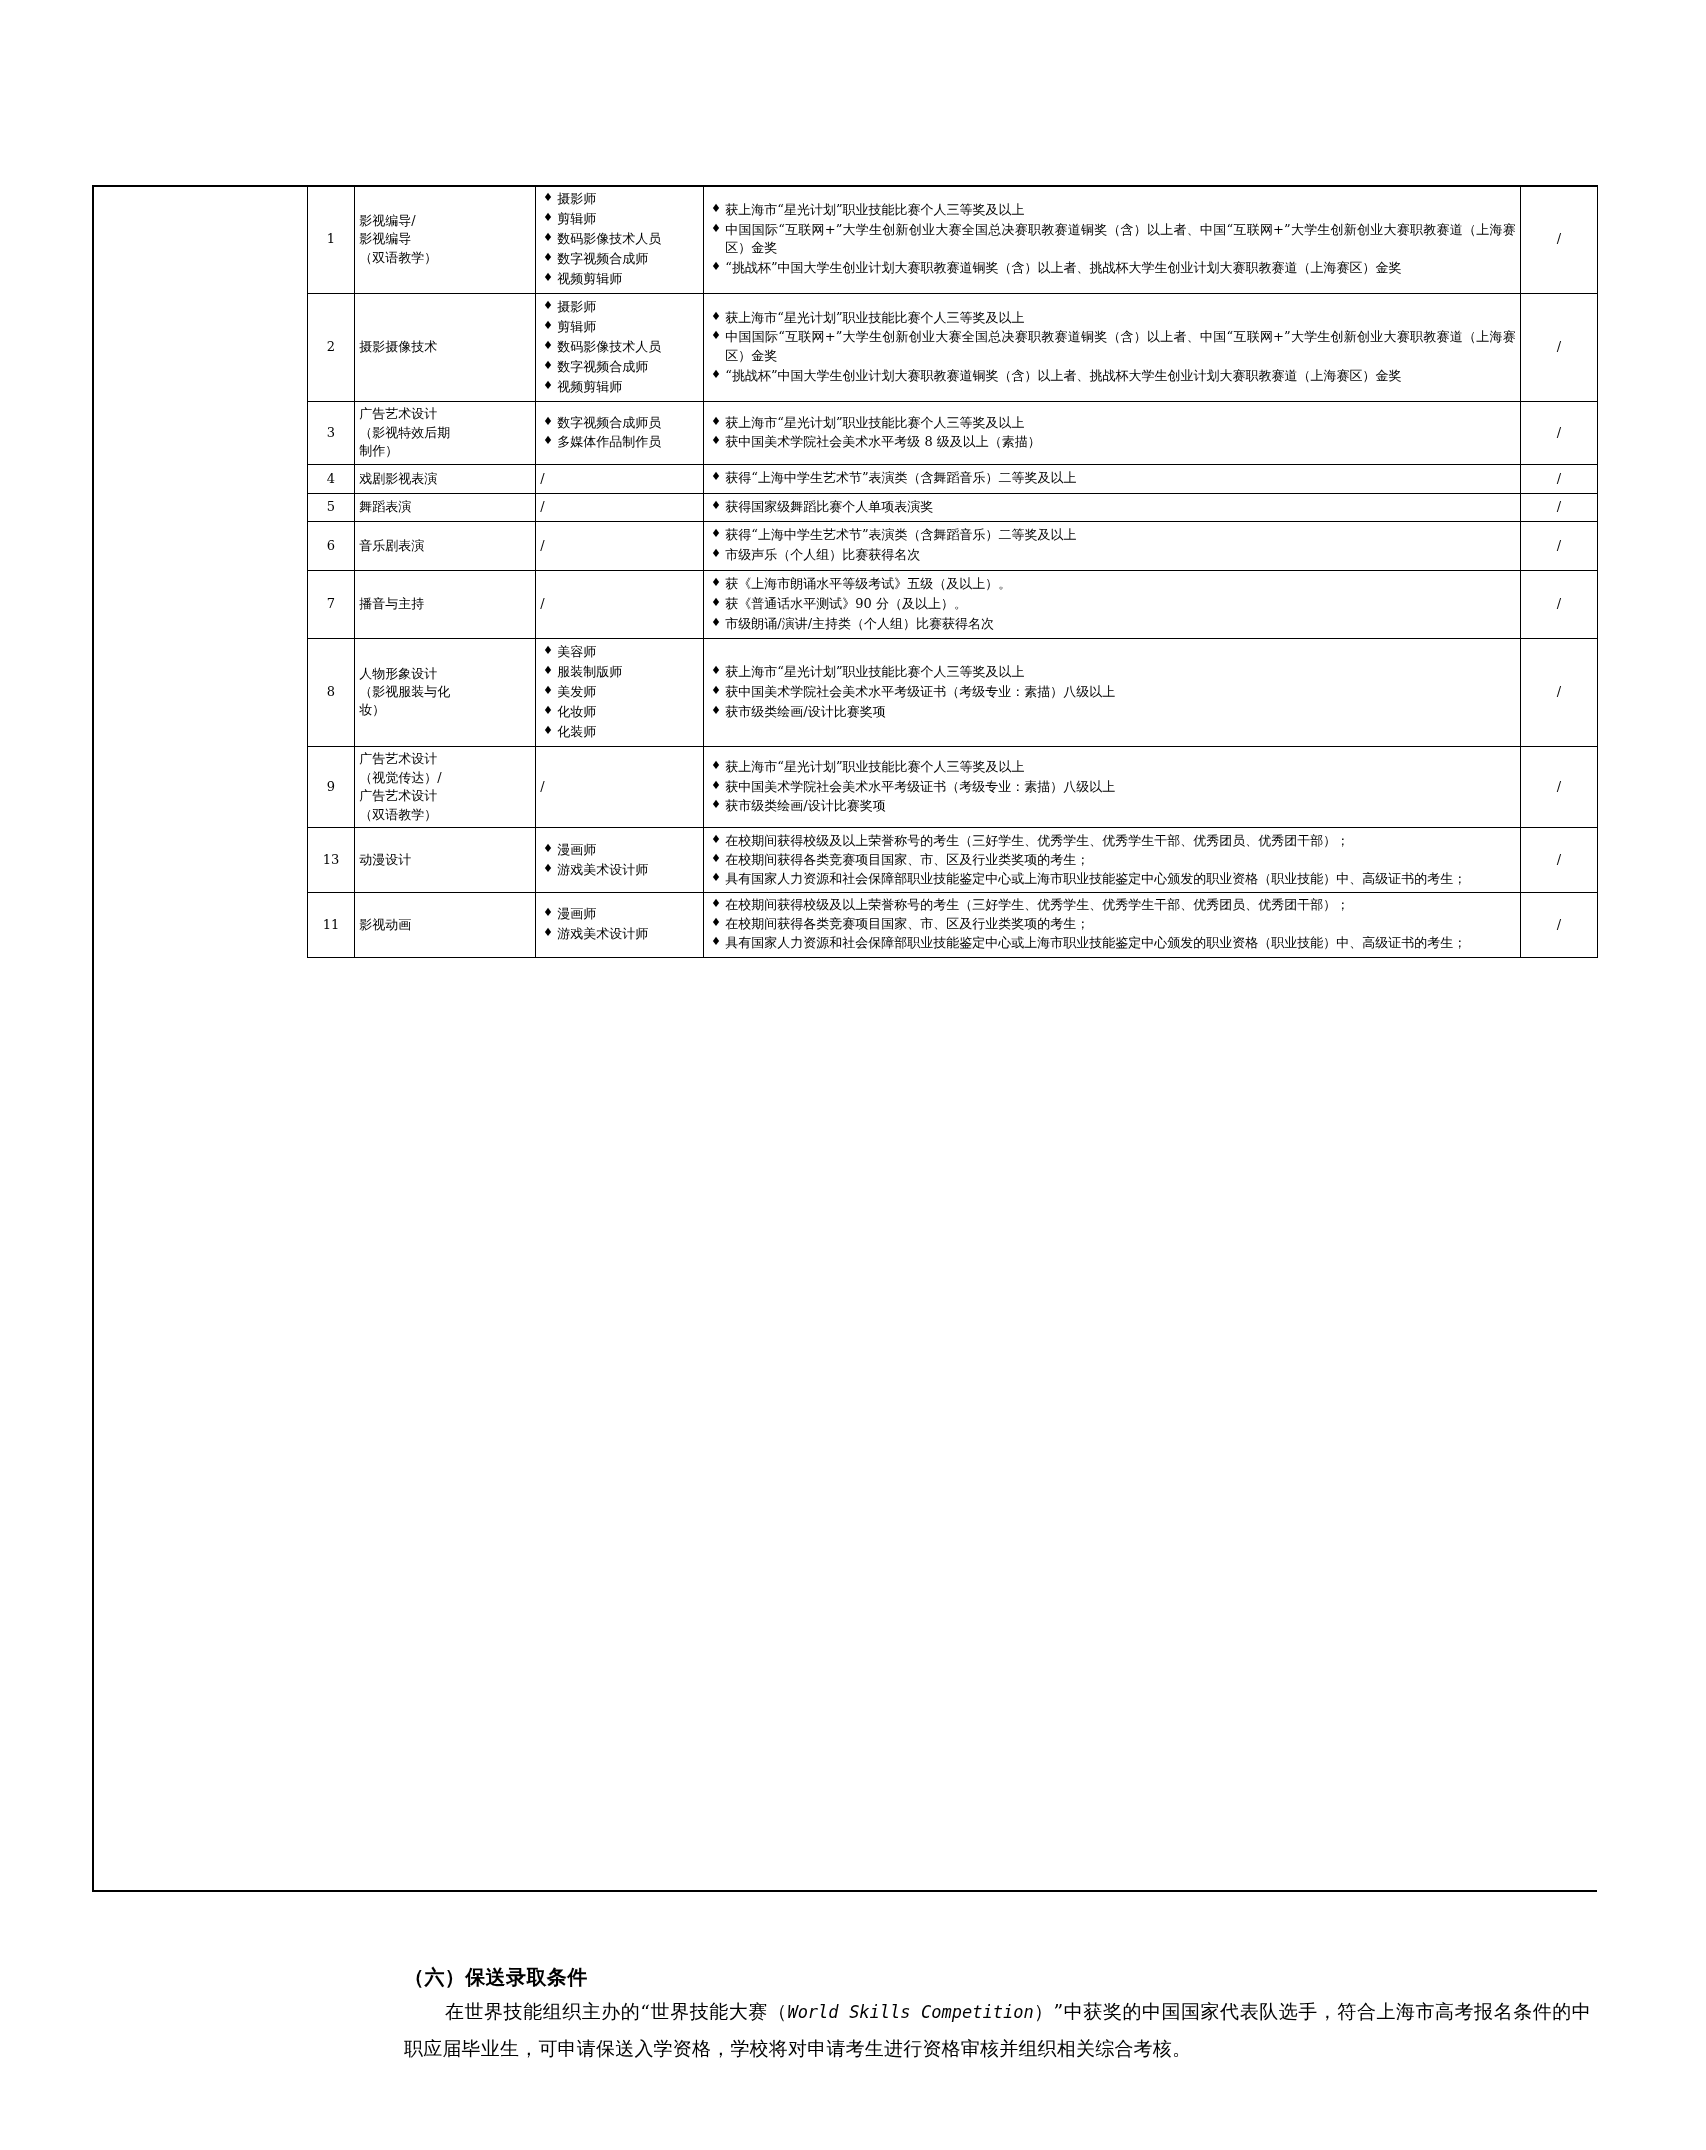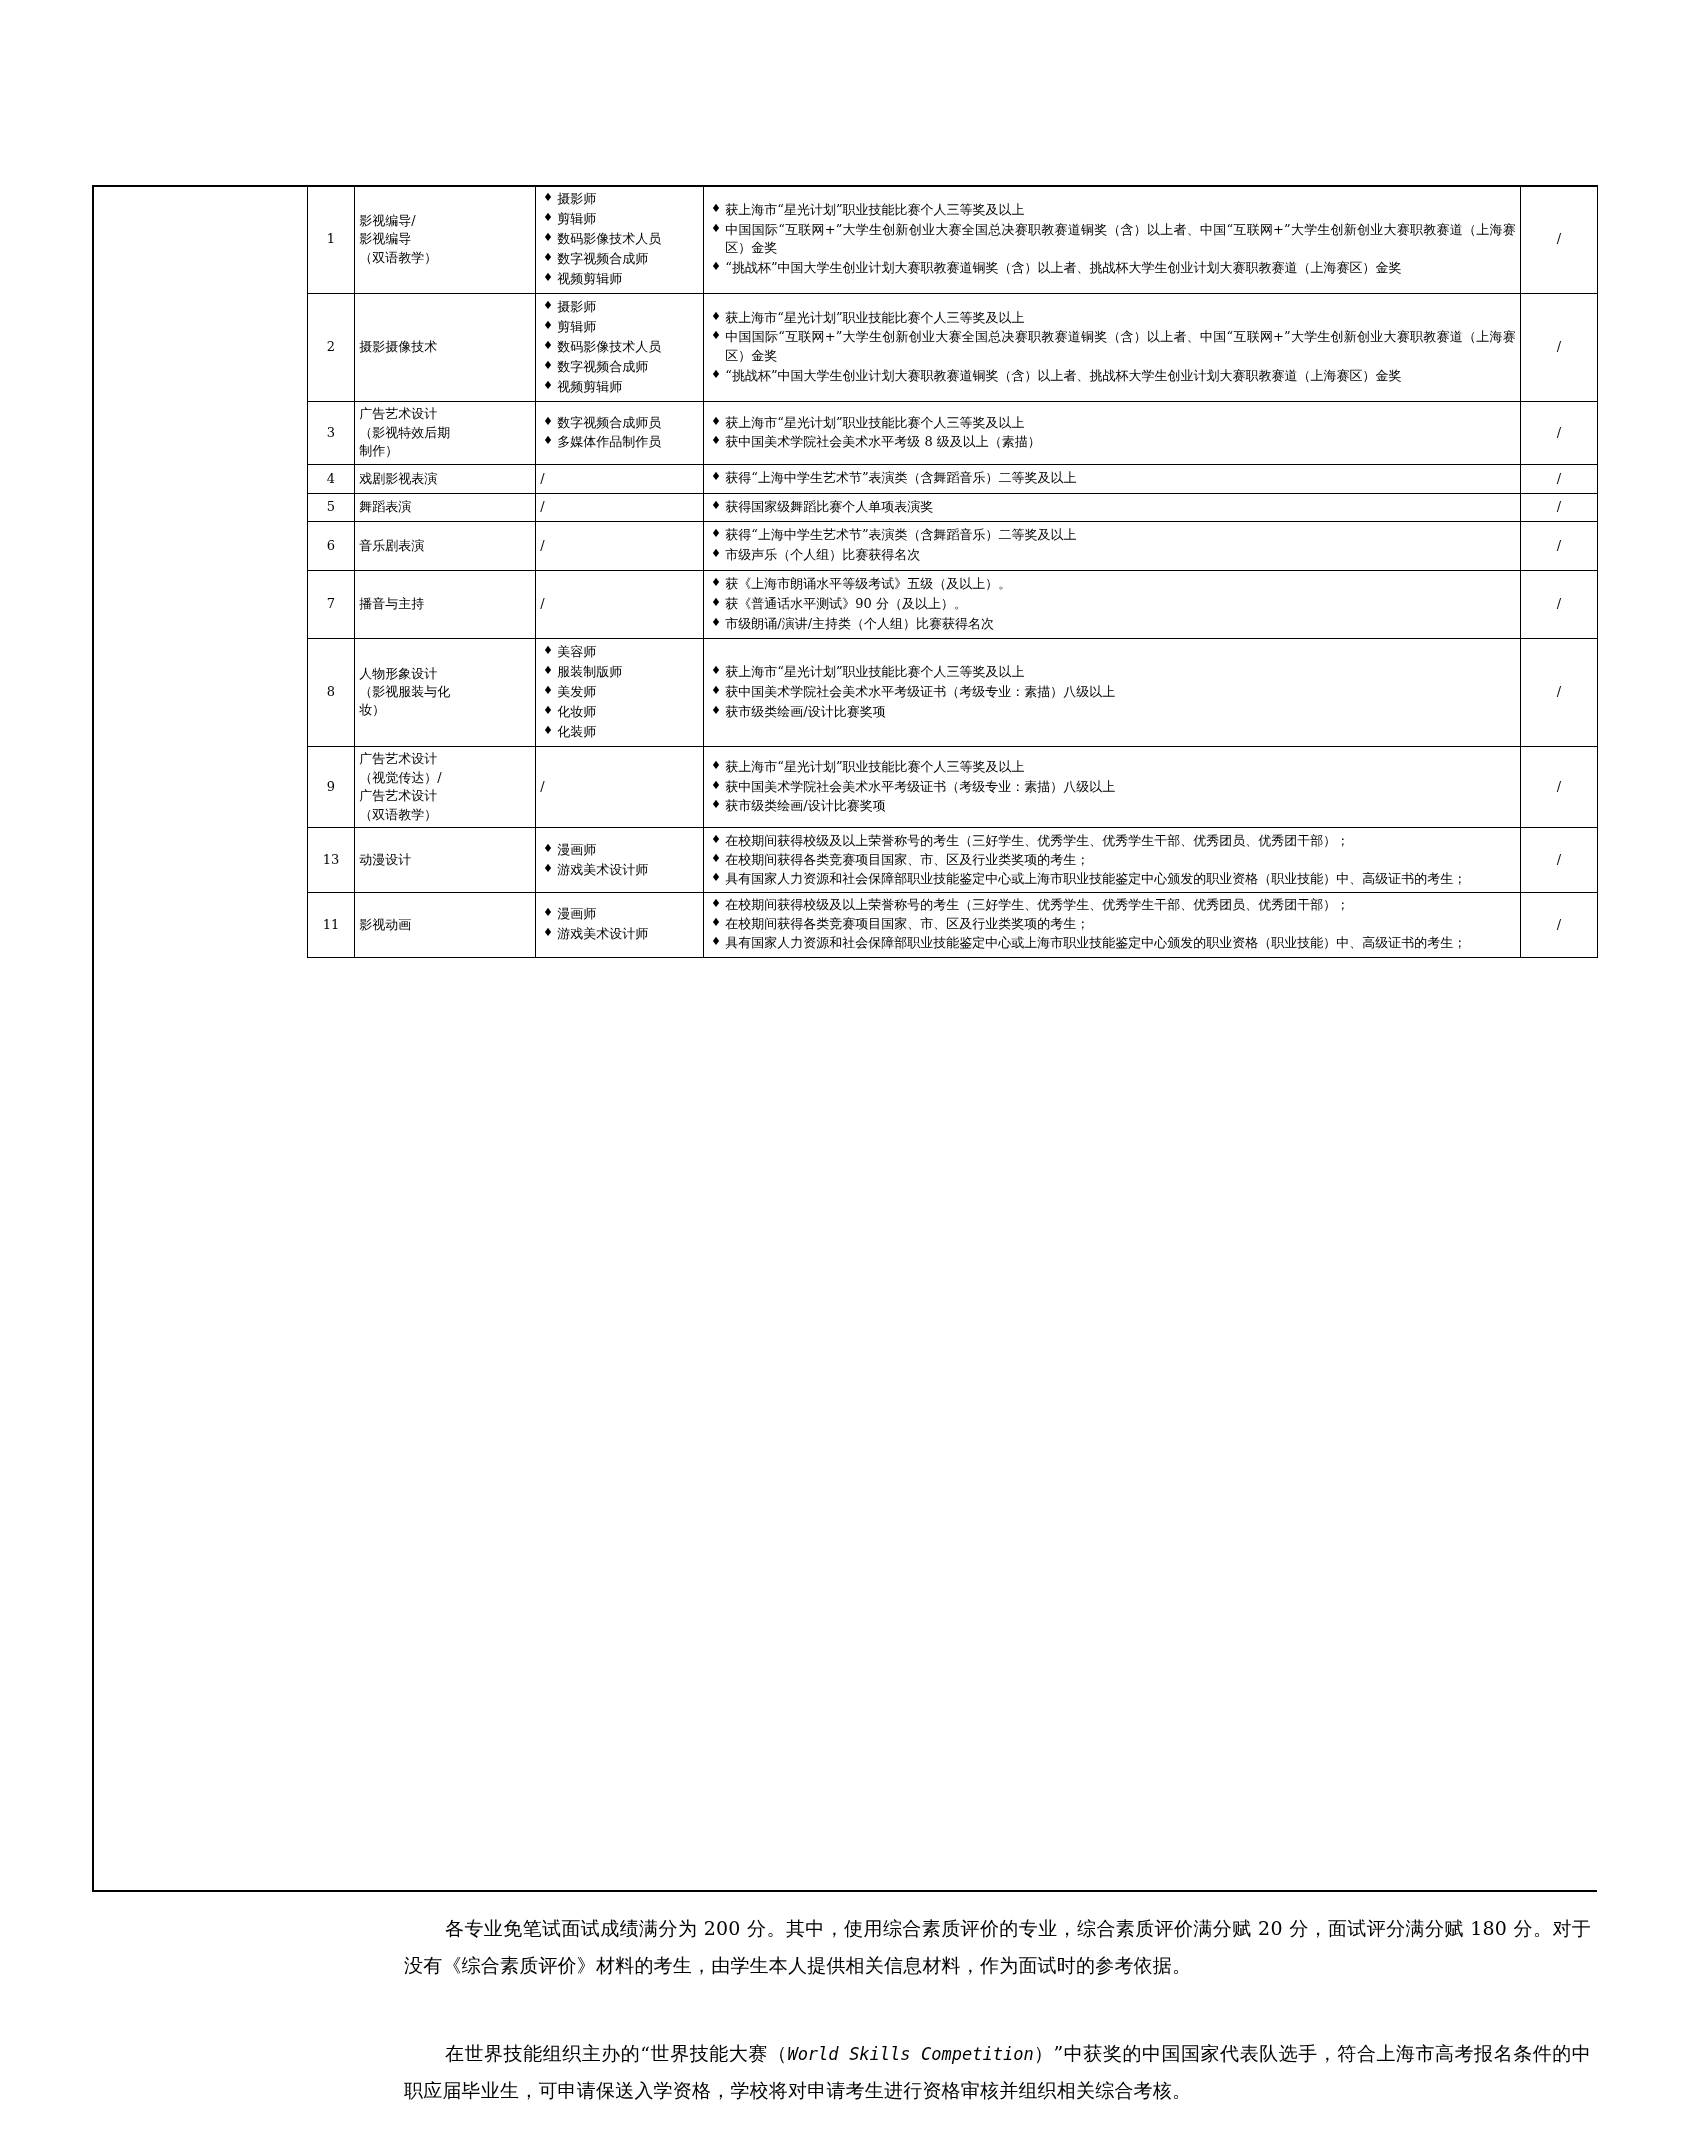--- a/index.html
+++ b/index.html
@@ -360,19 +360,19 @@
             </ul>
           </td>
           <td class="last">/</td>
         </tr>
 
       </tbody>
     </table>
   </div>
 
   <div class="body-text">
-    <p class="para">各专业免笔试面试成绩满分为 200 分。其中，使用综合素质评价的专业，综合素质评价满分赋 20 分，面试评分满分赋 180 分。对于没有《综合素质评价》材料的考生，由学生本人提供相关信息材料，作为面试时的参考依据。</p>
     <div class="gap"></div>
+    <p class="heading">（六）保送录取条件</p>
     <p class="para"><span>在世界技能组织主办的“世界技能大赛（</span><span class="mono-en">World Skills Competition</span><span>）”中获奖的中国国家代表队选手，符合上海市高考报名条件的中职应届毕业生，可申请保送入学资格，学校将对申请考生进行资格审核并组织相关综合考核。</span></p>
   </div>
 
 </div>
 
 
 </body></html>

